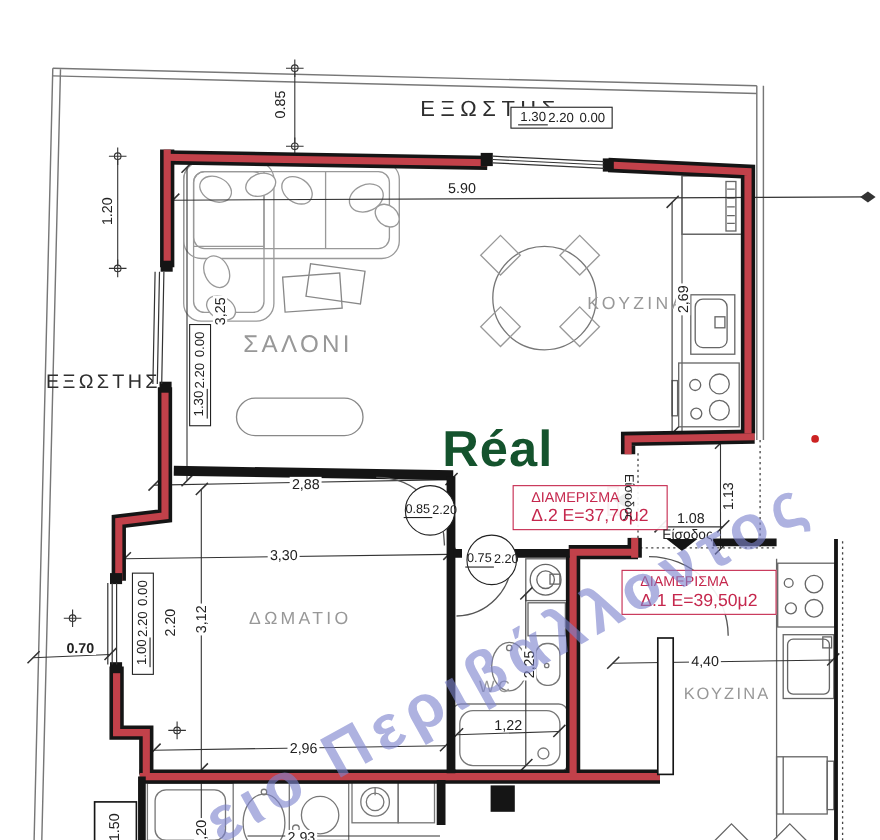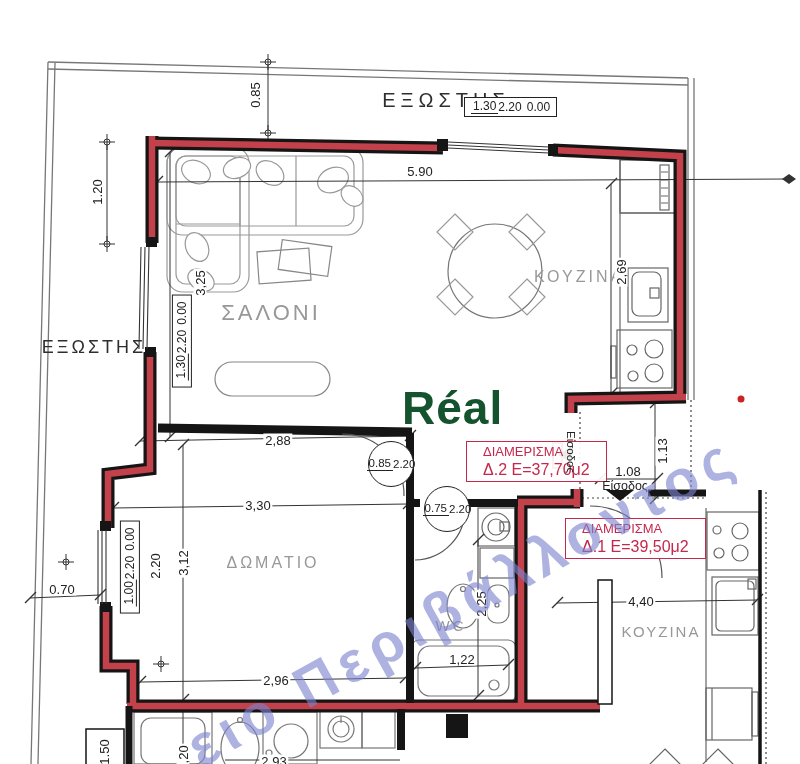--- a/index.html
+++ b/index.html
@@ -259,21 +259,21 @@
   <div class="lbl room" style="left:661px;top:631px;font-size:15px;letter-spacing:2px;">ΚΟΥΖΙΝΑ</div>
 
   <div class="lbl dim rot" style="left:255px;top:95px;">0.85</div>
   <div class="lbl dim rot" style="left:97px;top:192px;">1.20</div>
   <div class="lbl dim" style="left:420px;top:171px;">5.90</div>
   <div class="lbl dim rot" style="left:200px;top:283px;">3,25</div>
   <div class="lbl dim rot" style="left:621px;top:272px;">2,69</div>
   <div class="lbl dim" style="left:278px;top:440px;">2,88</div>
   <div class="lbl dim" style="left:258px;top:505px;">3,30</div>
   <div class="lbl dim rot" style="left:183px;top:563px;">3,12</div>
-  <div class="lbl dim" style="left:62px;top:589px;">0.70</div>
+  <div class="lbl dim" style="left:73px;top:589px;font-weight:bold;">0.70</div>
   <div class="lbl dim" style="left:276px;top:680px;">2,96</div>
   <div class="lbl dim rot" style="left:481px;top:604px;">2,25</div>
   <div class="lbl dim" style="left:462px;top:659px;">1,22</div>
   <div class="lbl dim" style="left:641px;top:601px;">4,40</div>
   <div class="lbl dim rot" style="left:662px;top:451px;">1.13</div>
   <div class="lbl dim" style="left:628px;top:471px;">1.08</div>
   <div class="lbl dim rot" style="left:183px;top:758px;">2,20</div>
   <div class="lbl dim" style="left:274px;top:761px;">2,93</div>
   <div class="lbl dim rot" style="left:104px;top:752px;background:none;">1.50</div>
 

